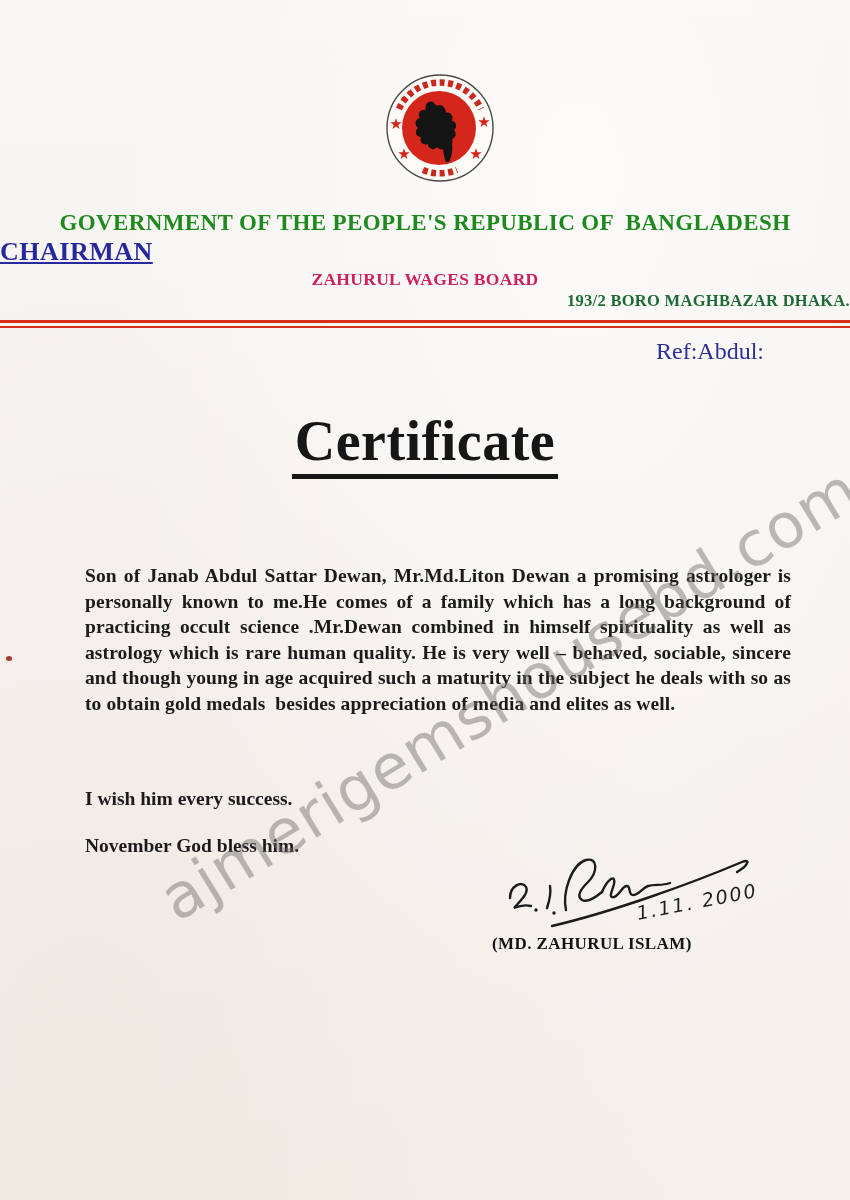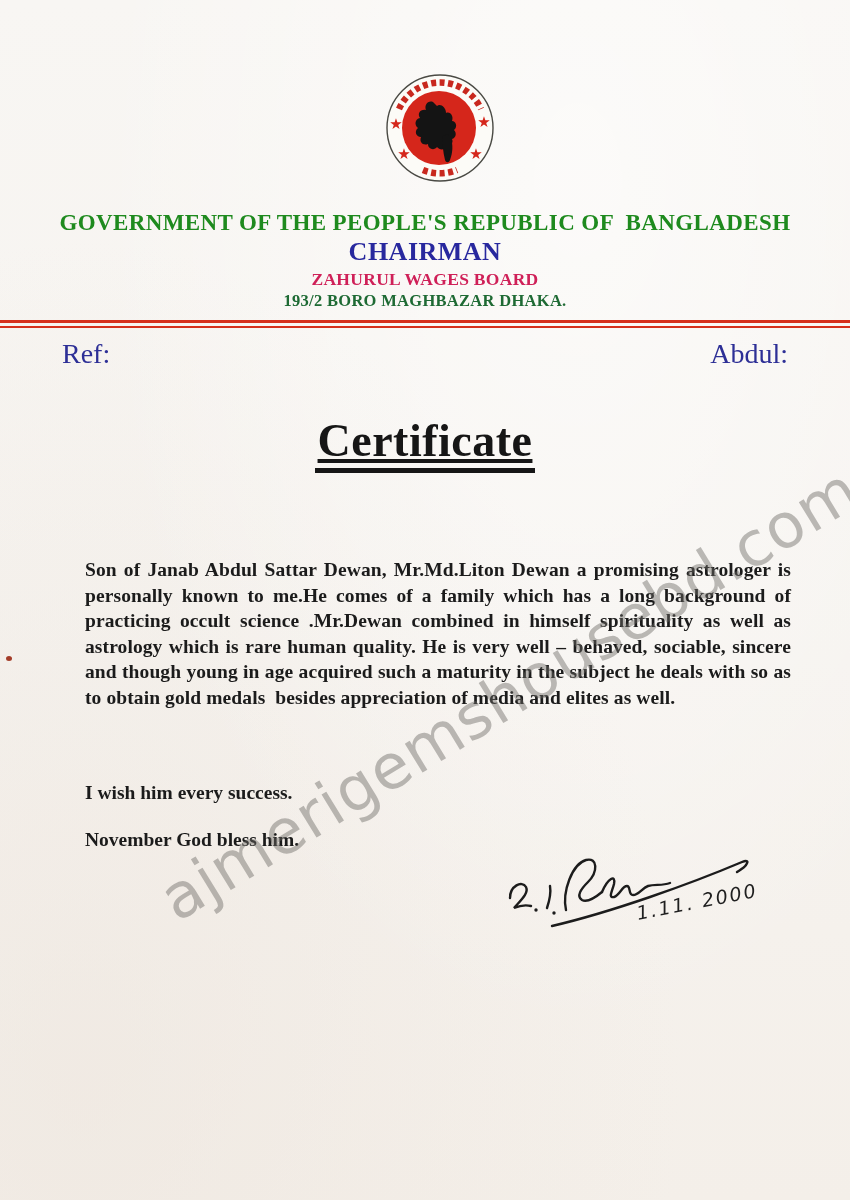--- a/index.html
+++ b/index.html
@@ -29,48 +29,48 @@
     pointer-events:none;
   }
   
   .emblem-wrap{padding-top:72px;text-align:center;position:relative;left:15px;}
   .gov-line{
     margin-top:22px;text-align:center;
     color:#1e8a1e;font-size:23px;font-weight:bold;
     letter-spacing:.4px;white-space:pre-wrap;font-family:Liberation Serif, serif;
   }
   .chairman-line{
-    margin-top:1px;text-align:center;
-    color:#28289e;font-size:26px;font-weight:bold;letter-spacing:.5px;
+    margin-top:1px;text-align:left;
+    color:#28289e;font-size:26px;font-weight:bold;letter-spacing:.5px;text-decoration:underline;
   }
   .board-line{
     margin-top:2px;text-align:center;
     color:#cf2058;font-size:17.5px;font-weight:bold;letter-spacing:.3px;
   }
   .address-line{
-    margin-top:1px;text-align:center;
+    margin-top:1px;text-align:right;
     color:#1e6a34;font-size:16.5px;font-weight:bold;letter-spacing:.3px;
   }
   .rule{
     margin-top:9px;width:100%;height:3px;
     border-top:3px solid #d6301c;border-bottom:2px solid #d6301c;
   }
   
   .meta-row{
-    display:flex;justify-content:space-between;
-    padding:0 62px;margin-top:10px;
-    color:#2d2f96;font-size:28px;
+    display:flex;justify-content:flex-end;
+    padding:0 86px;margin-top:10px;
+    color:#2d2f96;font-size:24px;
   }
   
   .title-wrap{margin-top:44px;text-align:center;}
   .doc-title{
     display:inline-block;
-    font-size:46px;font-weight:bold;color:#161616;
+    font-size:56px;font-weight:bold;color:#161616;
     border-bottom:5px solid #161616;
-    padding:0 3px 1px 3px;letter-spacing:.5px;text-decoration:underline;
+    padding:0 3px 1px 3px;letter-spacing:.5px;
   }
   
   .para{
     margin:84px 60px 0 85px;width:706px;
     font-size:19.5px;font-weight:bold;color:#1b1b1b;
     line-height:25.5px;text-align:justify;white-space:pre-wrap;
     letter-spacing:.1px;
   }
   .wish-line{margin:72px 0 0 85px;font-size:19.5px;font-weight:bold;color:#1b1b1b;}
   .bless-line{margin:25px 0 0 85px;font-size:19.5px;font-weight:bold;color:#1b1b1b;}
@@ -151,17 +151,18 @@
 
         <path d="M88 76 C84 58 94 30 108 26 C120 23 120 38 110 48 C103 55 98 62 104 66 C110 69 118 63 124 58"></path>
 
         <path d="M124 58 C130 44 138 40 136 50 C134 58 130 64 136 63 C142 61 144 52 149 52 C153 52 150 61 155 61 C161 61 164 54 170 52 C177 50 184 52 192 49"></path>
 
         <path d="M74 92 C134 78 212 50 264 28 C269 26 271 27 268 31 C266 34 262 36 259 38"></path>
       </g>
 
       <text x="160" y="86" transform="rotate(-11 160 86)" font-family="DejaVu Sans, sans-serif" font-style="italic" font-size="19" letter-spacing="2" fill="#1f1f1f">1.11. 2000</text>
     </svg>
+    <div class="typed-name">(MD. ZAHURUL ISLAM)</div>
   </div>
 
   <div class="artifact-dot"></div>
 
 </div>
 
 </body></html>

